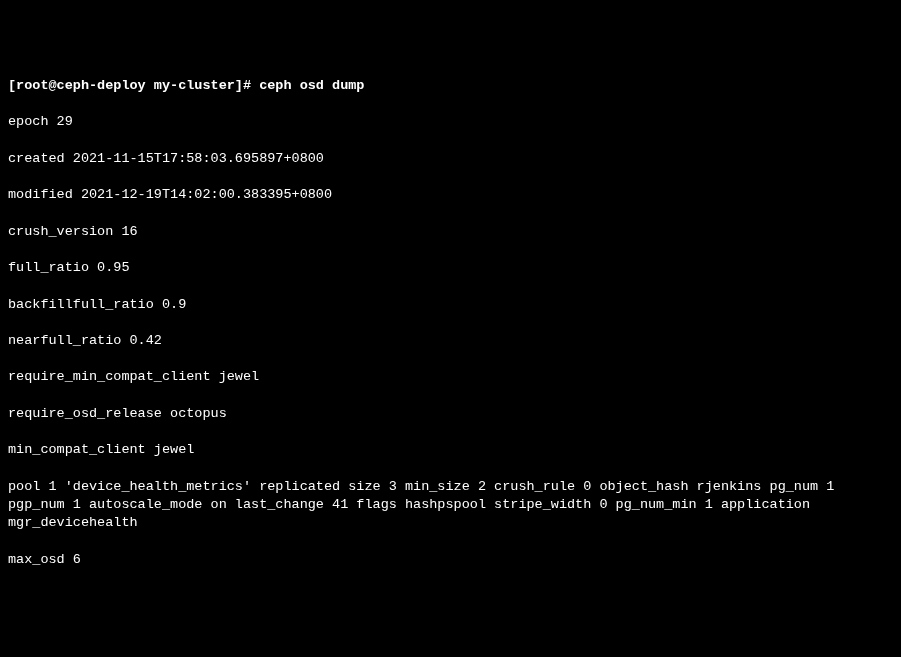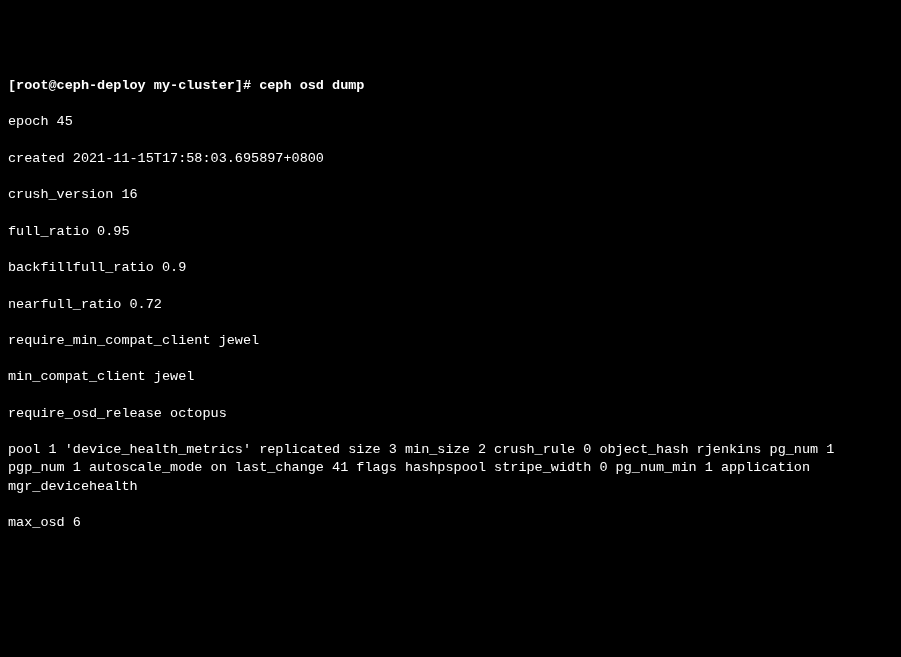--- a/index.html
+++ b/index.html
@@ -30,29 +30,30 @@
     @keyframes blink {
       50% { opacity: 0; }
     }
   </style>
 </head>
 <body>
 
 
 
 <div><span class="terminal-line prompt-line"><span>[root@ceph-deploy my-cluster]# </span><span>ceph osd dump</span></span>
-<span class="terminal-line">epoch 45</span>
+<span class="terminal-line">epoch 29</span>
 <span class="terminal-line">created 2021-11-15T17:58:03.695897+0800</span>
+<span class="terminal-line">modified 2021-12-19T14:02:00.383395+0800</span>
 <span class="terminal-line">crush_version 16</span>
 <span class="terminal-line">full_ratio 0.95</span>
 <span class="terminal-line">backfillfull_ratio 0.9</span>
-<span class="terminal-line">nearfull_ratio 0.72</span>
+<span class="terminal-line">nearfull_ratio 0.42</span>
 <span class="terminal-line">require_min_compat_client jewel</span>
+<span class="terminal-line">require_osd_release octopus</span>
 <span class="terminal-line">min_compat_client jewel</span>
-<span class="terminal-line">require_osd_release octopus</span>
 <span class="terminal-line">pool 1 'device_health_metrics' replicated size 3 min_size 2 crush_rule 0 object_hash rjenkins pg_num 1 pgp_num 1 autoscale_mode on last_change 41 flags hashpspool stripe_width 0 pg_num_min 1 application mgr_devicehealth</span>
 <span class="terminal-line">max_osd 6</span>
 
 
 
 
 
 
 
 

